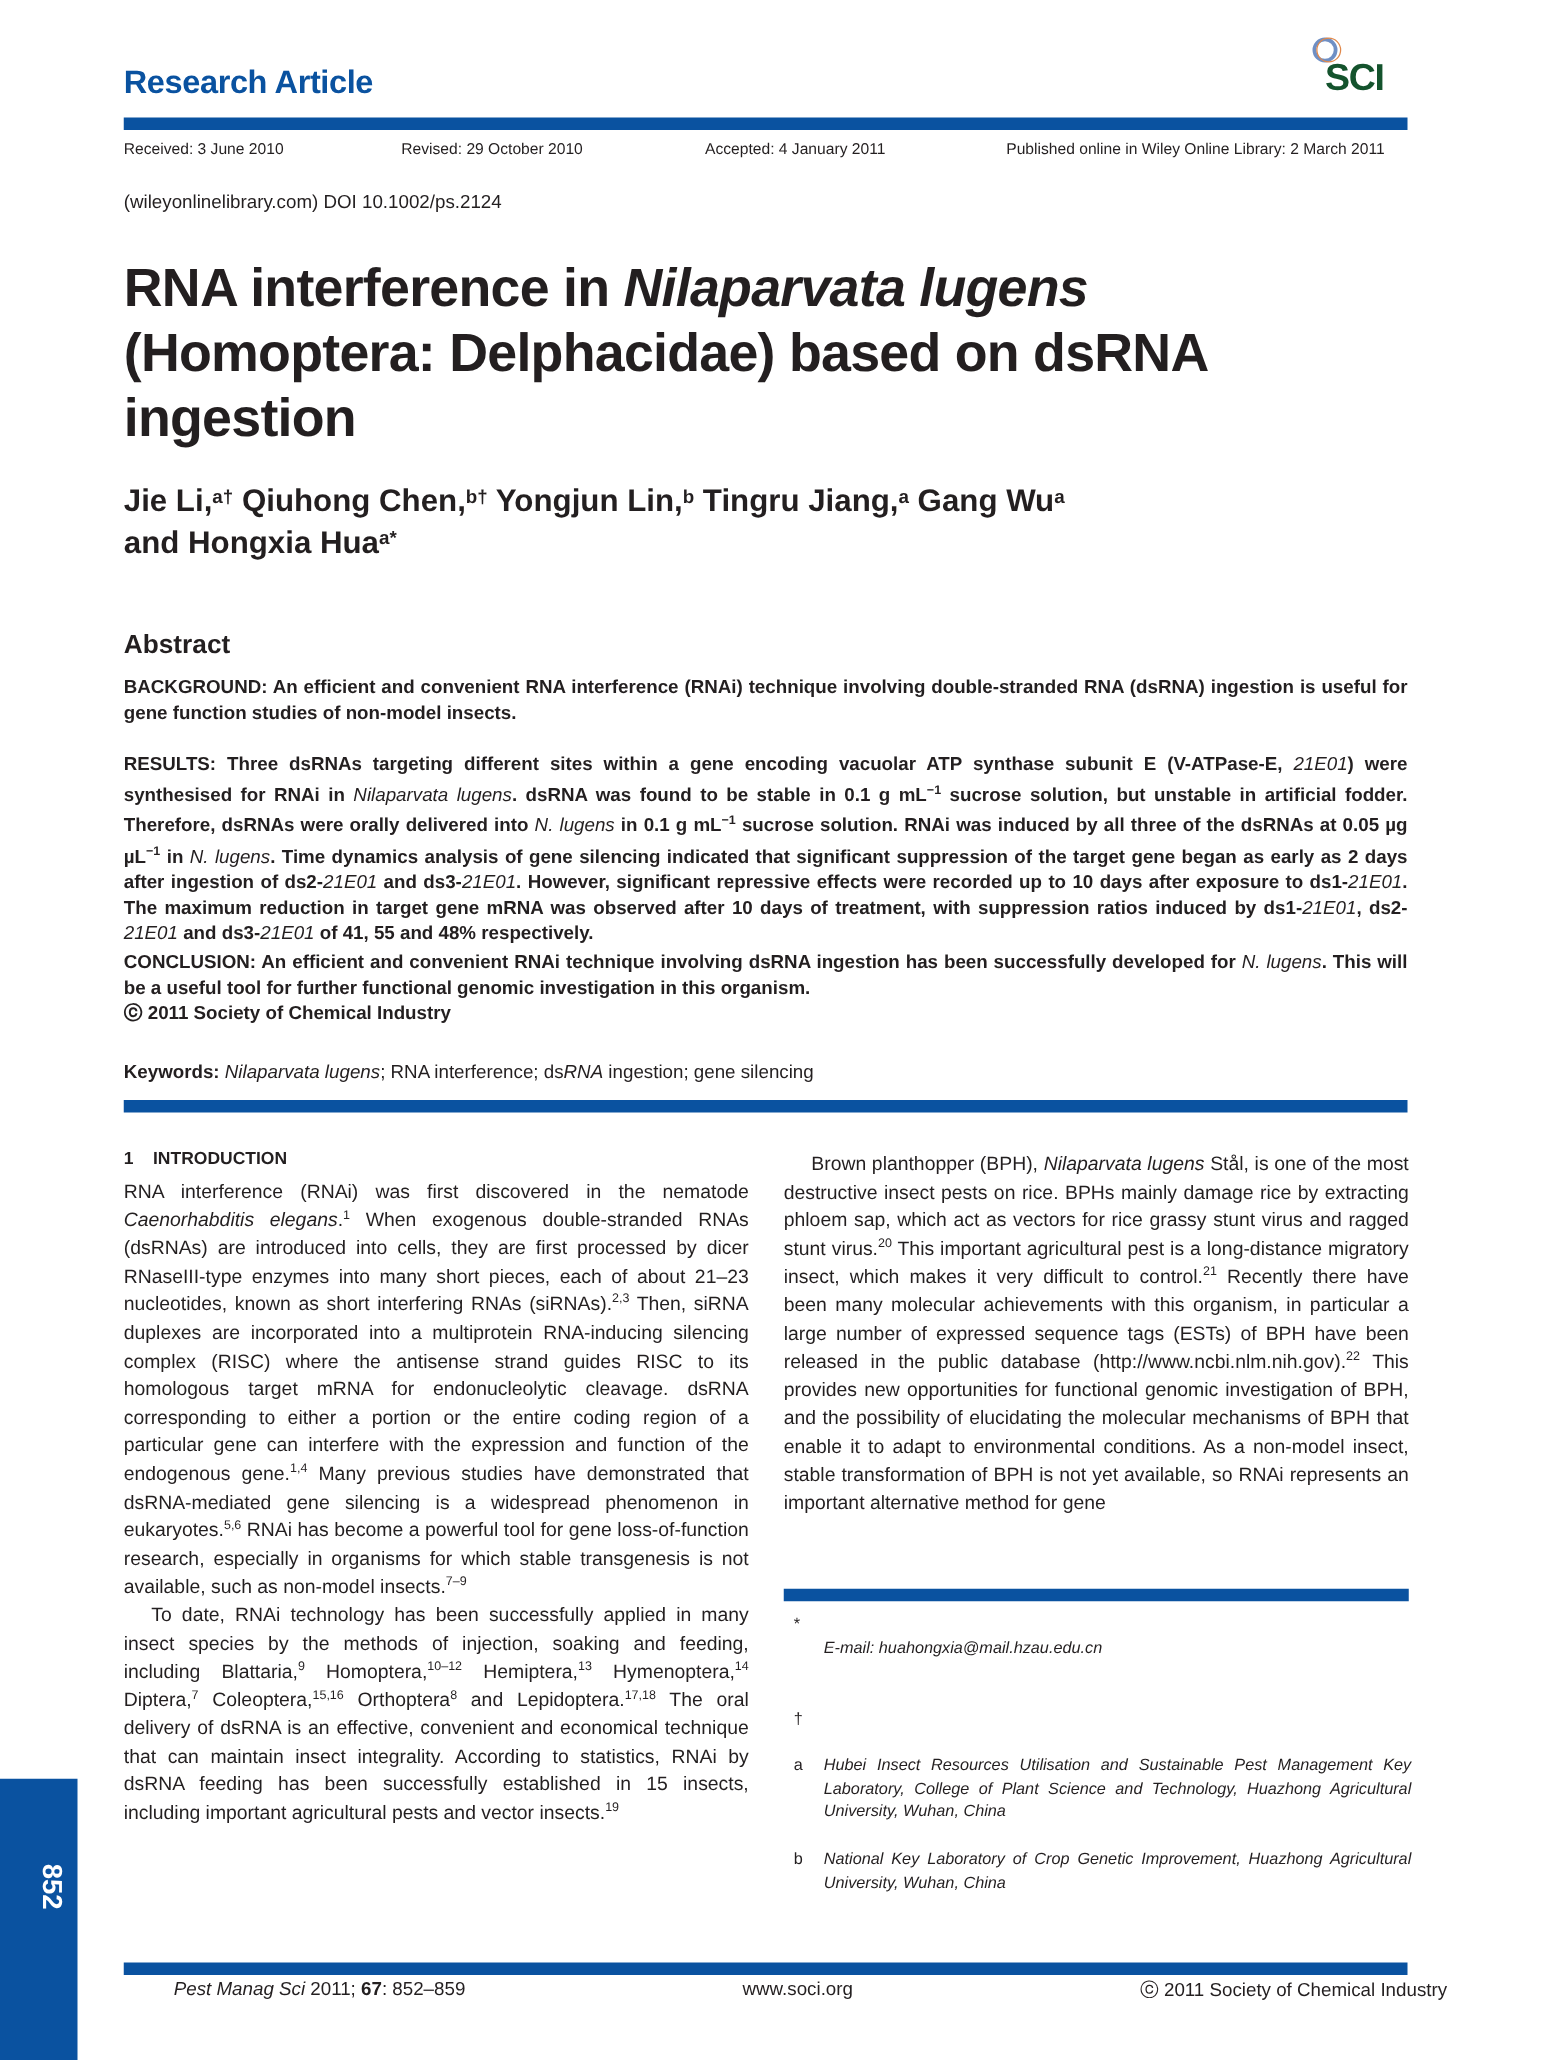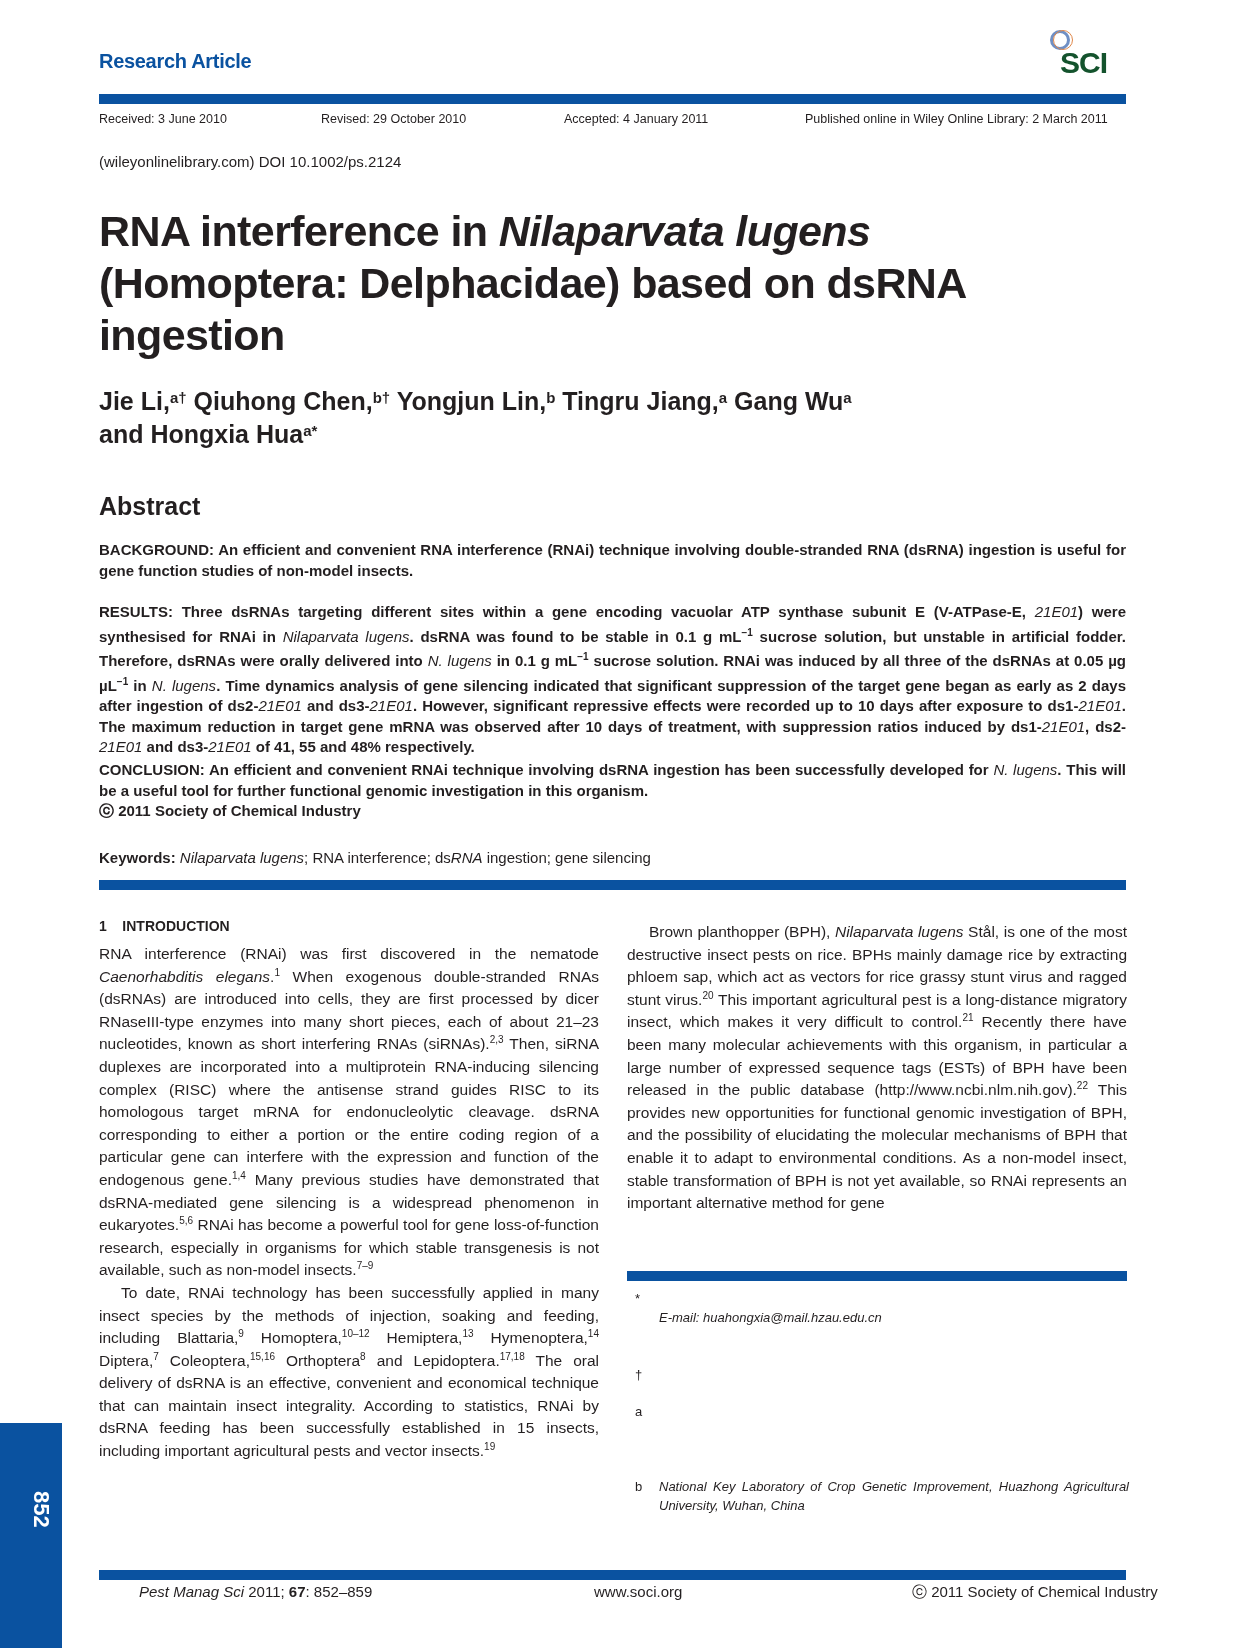--- a/index.html
+++ b/index.html
@@ -1,31 +1,31 @@
 <!DOCTYPE html>
 <html><head>
 <meta charset="utf-8">
 <style>
   html, body { margin:0; padding:0; }
   body { width:1240px; height:1648px; position:relative; background:#ffffff; overflow:hidden;
          font-family:"Liberation Sans", sans-serif; color:#231f20; }
   .abs { position:absolute; }
   .rule { position:absolute; background:#0a52a0; }
-  .hdr-title { left:99px; top:50px; font-size:20px; font-weight:bold; color:#0a52a0; letter-spacing:-0.3px; }
+  .hdr-title { left:99px; top:50px; font-size:26px; font-weight:bold; color:#0a52a0; letter-spacing:-0.3px; }
   .logo { left:1040px; top:30px; width:90px; height:52px; }
   .logo .ring { position:absolute; left:10px; top:0; width:20px; height:20px; border:3px solid #6f8fc4; border-radius:50%; box-sizing:border-box; }
   .logo .ring2 { position:absolute; left:13px; top:0; width:20px; height:20px; border:1px solid #e0884a; border-radius:50%; box-sizing:border-box; }
   .logo .sci { position:absolute; left:20px; top:16px; font-size:30px; font-weight:bold; color:#14532d; letter-spacing:-1px; }
   .dates { top:112px; font-size:12.5px; color:#231f20;text-align:right; }
   .doi { left:99px; top:153px; font-size:15px; }
   .title { left:99px; top:205px; width:1030px; font-size:43px; font-weight:bold; line-height:52px; letter-spacing:-0.6px; }
   .title i { font-weight:bold; }
   .authors { left:99px; top:385px; width:1030px; font-size:25px; font-weight:bold; line-height:33px; }
   .authors sup { font-size:15px; vertical-align:top; position:relative; top:-4px; }
-  .abstract-h { left:99px; top:492px; font-size:25px; font-weight:bold; }
+  .abstract-h { left:99px; top:504px; font-size:21px; font-weight:bold; }
   .abs-p { left:99px; width:1027px; font-size:15px; font-weight:bold; line-height:20.5px; text-align:justify; }
   .abs-p i { font-weight:normal; }
   .abs-p sup { font-size:10px; }
   .kw { left:99px; top:849px; font-size:15px; }
   .col { font-size:15.5px; line-height:22.6px; text-align:justify; }
   .col sup { font-size:10px; line-height:0; }
   .sec-h { left:99px; top:918px; font-size:14px; font-weight:bold; }
   .fn { font-size:13px; font-style:italic; line-height:18.5px; }
   .fn-mark { position:absolute; left:0; font-style:normal; }
   .fn-text { position:absolute; left:24px; width:470px; text-align:justify; }
@@ -112,20 +112,21 @@
   <div class="fn-text">
     <br>
     <span>E-mail: huahongxia@mail.hzau.edu.cn</span>
   </div>
 </div>
 <div class="abs fn" style="left:635px; top:1366px; width:495px; height:20px;">
   <span class="fn-mark">†</span>
 </div>
 <div class="abs fn" style="left:635px; top:1403px; width:495px; height:60px;">
   <span class="fn-mark">a</span>
+  <div class="fn-text">Hubei Insect Resources Utilisation and Sustainable Pest Management Key Laboratory, College of Plant Science and Technology, Huazhong Agricultural University, Wuhan, China</div>
 </div>
 <div class="abs fn" style="left:635px; top:1478px; width:495px; height:40px;">
   <span class="fn-mark">b</span>
   <div class="fn-text">National Key Laboratory of Crop Genetic Improvement, Huazhong Agricultural University, Wuhan, China</div>
 </div>
 
 <div class="abs page-tab">
   <div class="page-num">852</div>
 </div>
 

